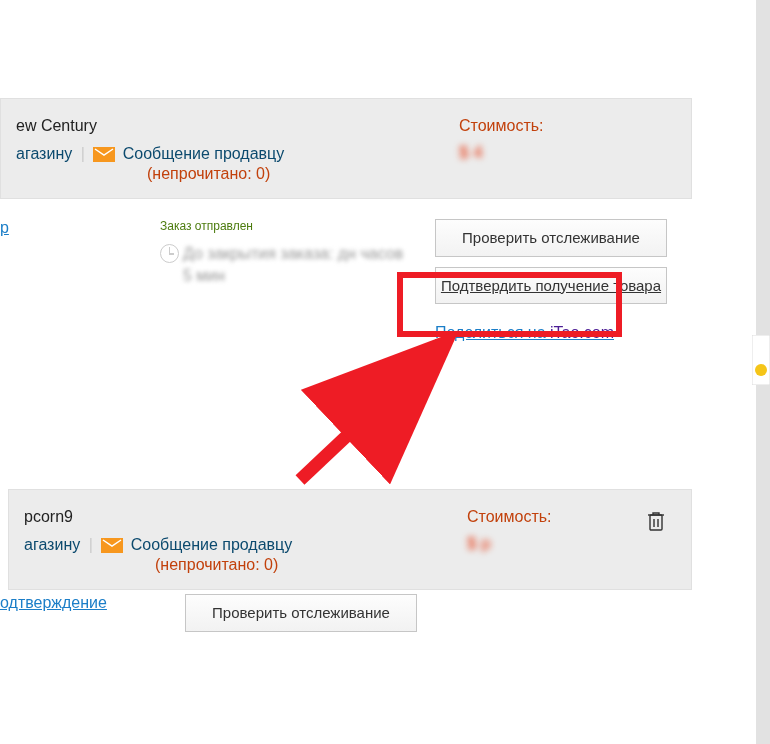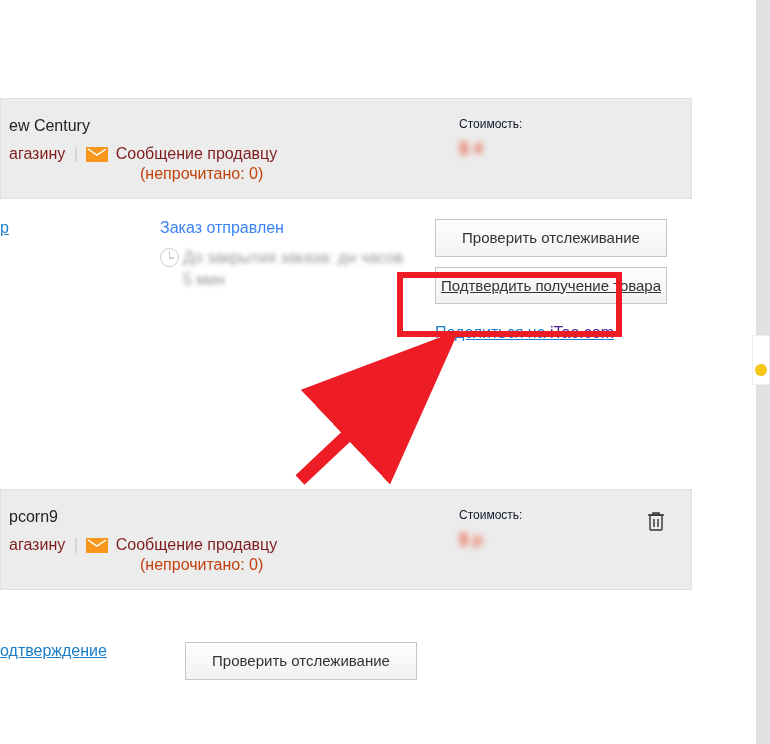--- a/index.html
+++ b/index.html
@@ -1,52 +1,52 @@
 <!DOCTYPE html>
 <html><head>
   <meta charset="utf-8">
   <style>
     * { margin: 0; padding: 0; box-sizing: border-box; font-family: Arial, sans-serif; }
     body { background: #fff; width: 770px; height: 744px; overflow: hidden; position: relative; }
     .container { position: absolute; left: 0; top: 0; width: 692px; height: 744px; }
     .order-header { background: #ececec; padding: 18px 0 15px 0; border: 1px solid #e0e0e0; }
     .header-row { display: flex; }
-    .header-left { flex: 0 0 440px; padding-left: 8px; }
+    .header-left { flex: 0 0 440px; padding-left: 15px; }
     .header-right { flex: 1; padding-left: 18px; }
     .store-name { color: #222; font-size: 16px; margin-bottom: 10px; }
     .link-row { color: #1b7ec8; font-size: 16px; }
-    .link-row a { color: #7f1d1d; text-decoration: none; }
+    .link-row a { color: #0c4a6e; text-decoration: none; }
     .sep { color: #ccc; margin: 0 4px; }
     .mail-icon { display: inline-block; background: #f7971e; color: #fff; border-radius: 2px; width: 22px; height: 15px; vertical-align: middle; margin-right: 3px; position: relative; }
     .mail-icon svg { position: absolute; left: 0; top: 0; }
     .unread { color: #c2410c; padding-left: 131px; display: block; margin-top: 2px; }
-    .cost-label { font-size: 12px; color: #0f172a; }
+    .cost-label { font-size: 16px; color: #c2410c; }
     .cost-value { font-size: 17px; color: #e62e04; margin-top: 8px; filter: blur(3px); }
     .order-body { display: flex; padding-top: 20px; padding-bottom: 50px; }
     .body-col1 { flex: 0 0 155px; }
     .body-col2 { flex: 0 0 250px; padding-left: 5px; }
     .body-col3 { flex: 1; padding-left: 30px; position: relative; }
     .status-link { color: #1b7ec8; font-size: 16px; }
-    .status-title { color: #3b82f6; font-size: 16px; margin-bottom: 10px; font-weight: normal; }
+    .status-title { color: #4d7c0f; font-size: 12px; margin-bottom: 10px; font-weight: normal; }
     .timer-row { color: #999; font-size: 16px; display: flex; align-items: flex-start; gap: 4px; }
     .clock-icon { display: inline-block; width: 19px; height: 19px; border: 1.5px solid #ccc; border-radius: 50%; position: relative; flex-shrink: 0; margin-top: 1px; }
     .clock-icon::before { content: ''; position: absolute; width: 1.5px; height: 6px; background: #ccc; left: 7.5px; top: 2px; }
     .clock-icon::after { content: ''; position: absolute; width: 5px; height: 1.5px; background: #ccc; left: 8px; top: 8px; }
     .timer-text { line-height: 1.4; }
     .action-btn { display: block; width: 232px; padding: 8px 0; text-align: center; background: linear-gradient(#fdfdfd, #f2f2f2); border: 1px solid #c6c6c6; color: #333; font-size: 15px; line-height: 1.3; cursor: pointer; margin-bottom: 10px; }
     .highlight-box { position: absolute; border: 6px solid #ee1c25; pointer-events: none; }
     .share-link { color: #1b7ec8; font-size: 16px; margin-top: 10px; display: inline-block; }
     .share-link .itao { color: #4c1d95; }
     .arrow-svg { position: absolute; pointer-events: none; }
     .trash-icon { position: absolute; right: 25px; top: 20px; cursor: pointer; }
-    .order2-header { position: relative; }
+    .order2-header { position: relative; margin-left: 8px; }
     .top-white { height: 98px; background: #fff; }
     .side-yellow { position: absolute; right: 0; top: 335px; width: 18px; height: 50px; }
     .blur { filter: blur(2px); }
-    .body2 { padding-top: 4px; display: flex; margin-top: 48px; }
+    .body2 { padding-top: 4px; display: flex; }
     .right-gap { position: absolute; left: 692px; top: 0; width: 78px; height: 744px; background: #fff; }
     .right-border { position: absolute; left: 756px; top: 0; width: 14px; height: 744px; background: #e2e2e2; }
   </style>
 </head>
 <body>
 
 <div class="container">
 
   <div class="top-white"></div>
 

